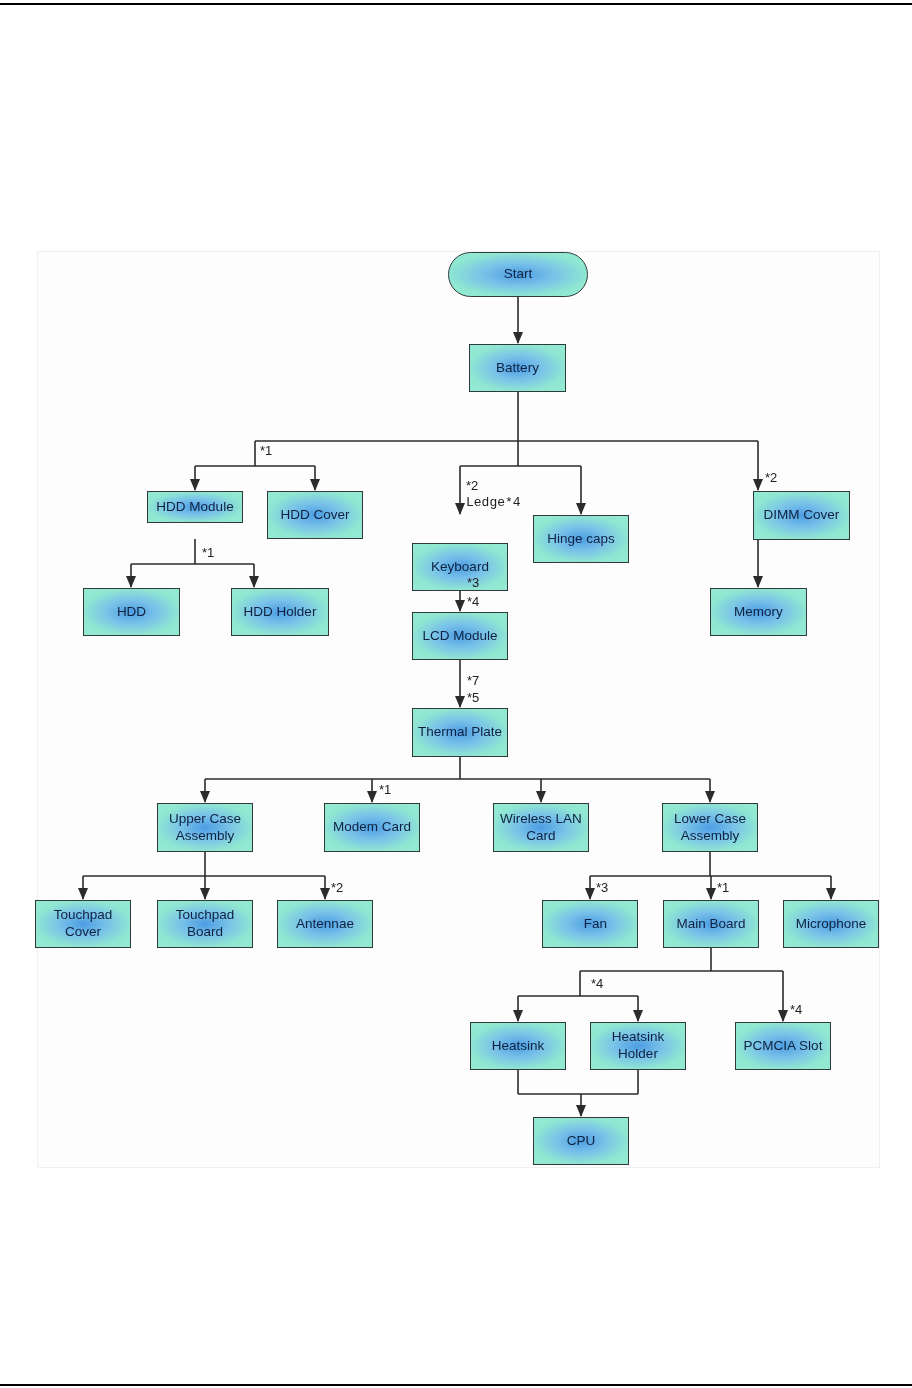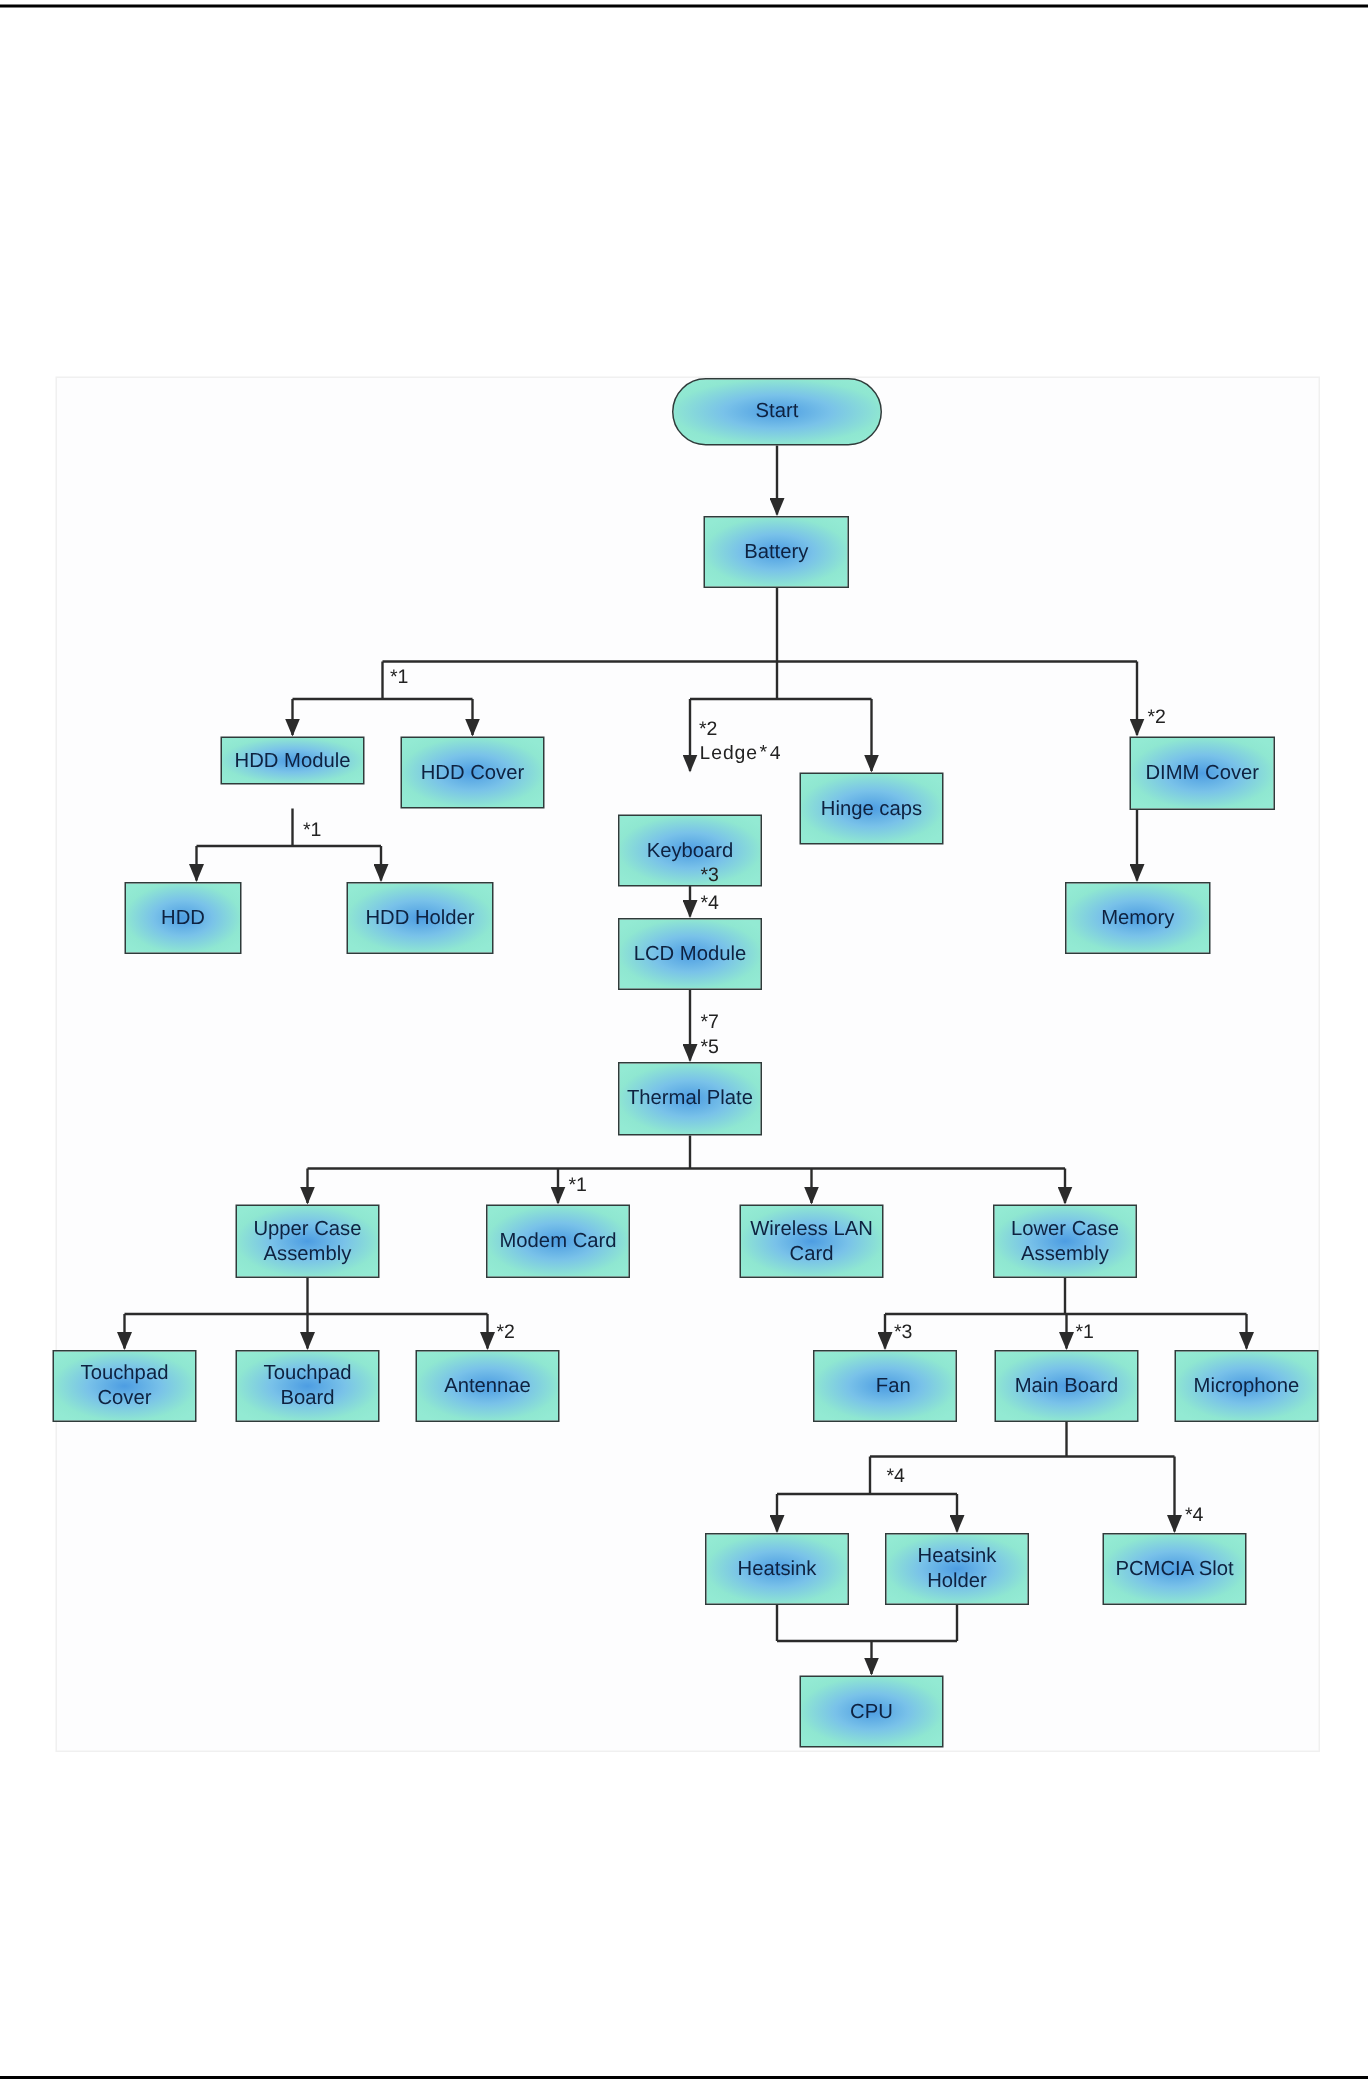--- a/index.html
+++ b/index.html
@@ -139,21 +139,21 @@
       </div>
       <div class="node" style="left: 412px; top: 515px; width: 96px; height: 48px; color: rgb(14, 34, 64); margin-top: 28px;">
         <span>Keyboard</span>
       </div>
       <div class="node" style="left: 533px; top: 515px; width: 96px; height: 48px; color: rgb(14, 34, 64);">
         <span>Hinge caps</span>
       </div>
       <div class="node" style="left: 710px; top: 491px; width: 97px; height: 49px; color: rgb(14, 34, 64); margin-left: 43px;">
         <span>DIMM Cover</span>
       </div>
-      <div class="node" style="left: 83px; top: 588px; width: 78px; height: 48px; color: rgb(14, 34, 64);">
+      <div class="node" style="left: 83px; top: 588px; width: 97px; height: 48px; color: rgb(14, 34, 64);">
         <span>HDD</span>
       </div>
       <div class="node" style="left: 205px; top: 588px; width: 98px; height: 48px; color: rgb(14, 34, 64); margin-left: 26px;">
         <span>HDD Holder</span>
       </div>
       <div class="node" style="left: 710px; top: 588px; width: 97px; height: 48px; color: rgb(14, 34, 64);">
         <span>Memory</span>
       </div>
       <div class="node" style="left: 412px; top: 612px; width: 96px; height: 48px; color: rgb(14, 34, 64);">
         <span>LCD Module</span>

